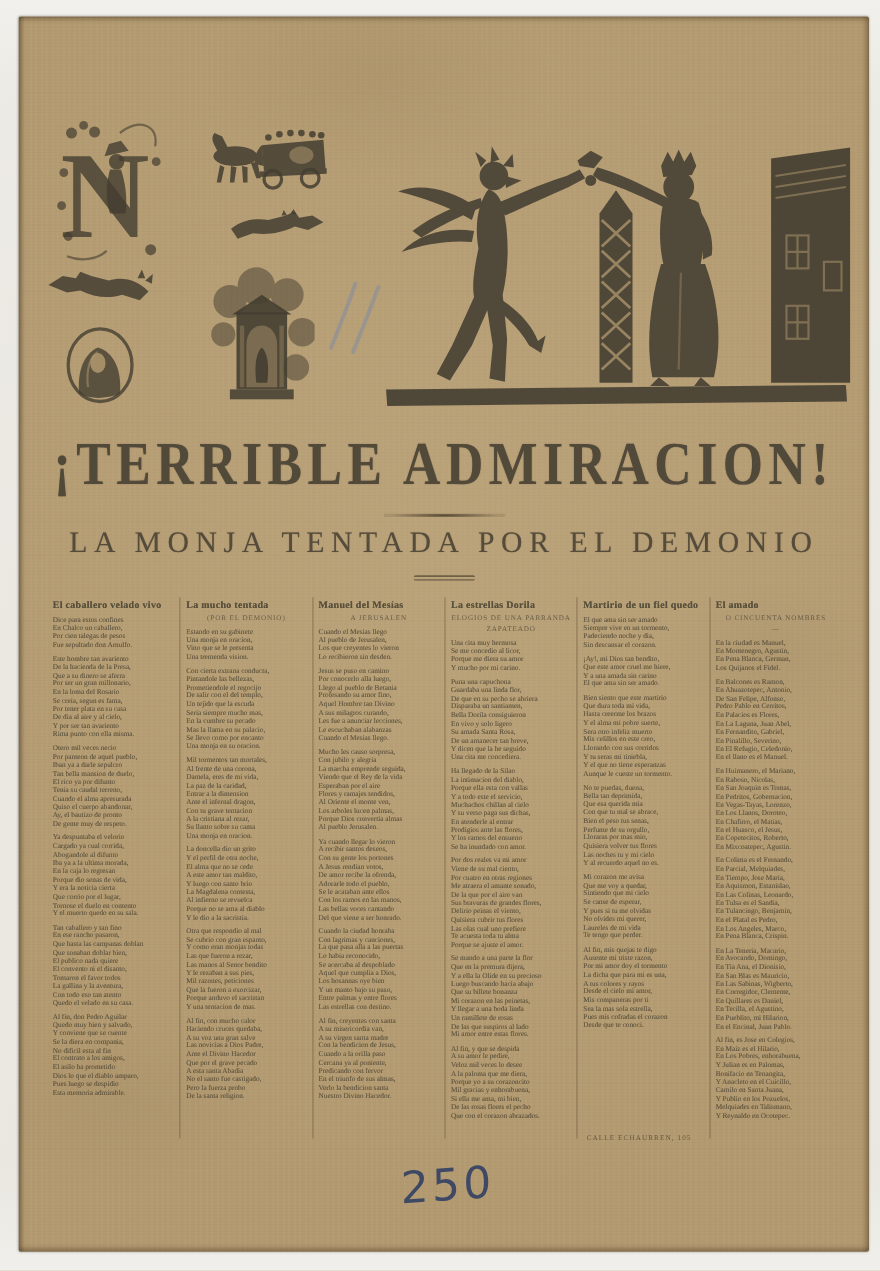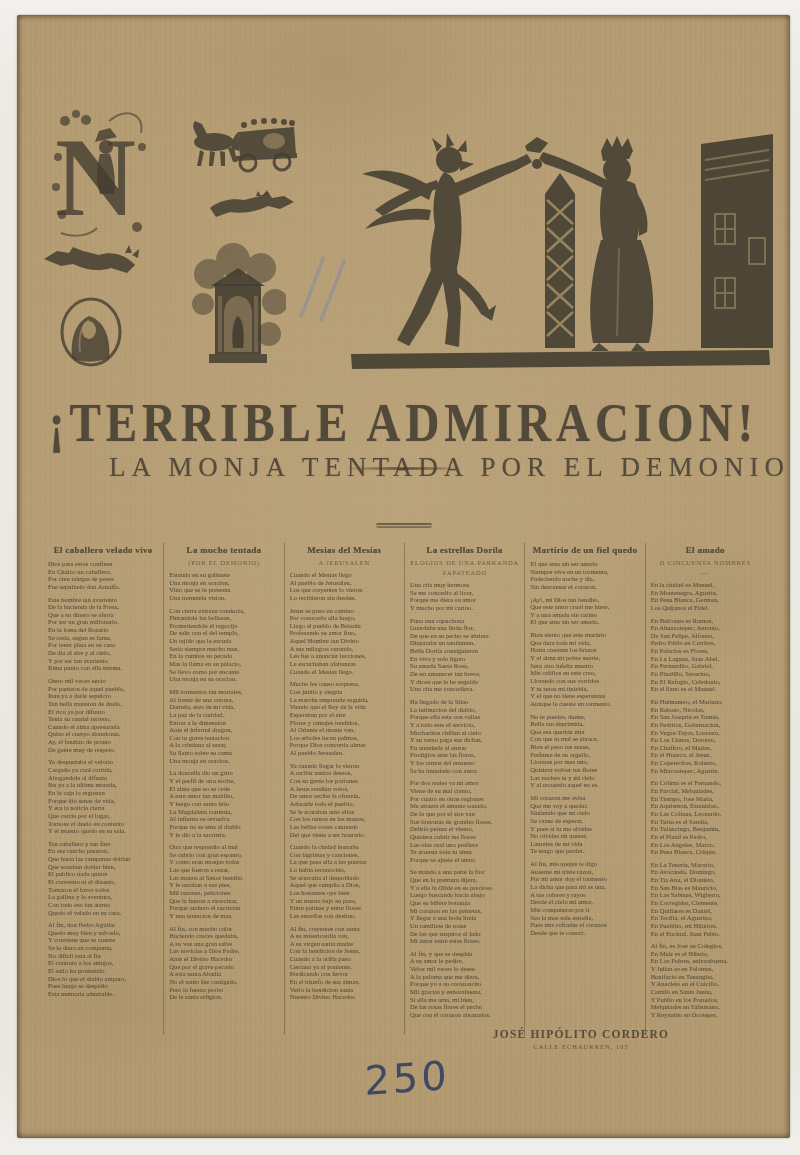--- a/index.html
+++ b/index.html
@@ -34,36 +34,36 @@
 
   .title{
     position:absolute;left:0;top:380px;width:100%;text-align:center;
     font-size:47px;font-weight:bold;letter-spacing:5px;color:var(--ink,#48412f);
     transform:scaleY(1.18);opacity:.88;white-space:nowrap;
     text-shadow:0 0 1px rgba(70,58,40,.55);
   }
   .rule1{position:absolute;left:50%;top:452px;width:110px;height:3px;margin-left:-55px;
     background:radial-gradient(ellipse 50% 100% at 50% 50%, rgba(70,58,40,.85), rgba(70,58,40,.15) 90%);}
   .subtitle{
-    position:absolute;left:0;top:437px;width:100%;text-align:right;
+    position:absolute;left:0;top:463px;width:100%;text-align:center;
     font-size:27px;letter-spacing:6px;color:var(--ink,#4c4533);opacity:.85;white-space:nowrap;
     text-shadow:0 0 1px rgba(70,58,40,.5);
   }
   .rule2{position:absolute;left:50%;top:508px;width:56px;height:5px;margin-left:-28px;
     background:
      linear-gradient(180deg, rgba(70,58,40,.8) 0 2px, rgba(0,0,0,0) 2px 3px, rgba(70,58,40,.6) 3px 5px);
     border-radius:2px;opacity:.8;}
 
   .columns{
     position:absolute;left:26px;top:528px;width:722px;height:492px;
     display:grid;grid-template-columns:repeat(6,1fr);
   }
   .col{padding:0 5px;overflow:hidden;color:var(--text,#57503c);}
   .col + .col{border-left:1px solid rgba(72,58,38,.38);}
-  .col-title{font-size:9px;font-weight:bold;text-align:center;margin:2px 0 4px 0;
+  .col-title{font-size:9px;font-weight:bold;margin:2px 0 4px 0;
     letter-spacing:.3px;text-shadow:0 0 .6px rgba(80,66,44,.7);}
   .col-subtitle{font-size:6.5px;text-align:center;letter-spacing:.8px;margin:3px 0;
     text-transform:uppercase;opacity:.85;}
   .stanza{font-size:6.6px;line-height:1.16;margin:5px 0;text-indent:0;opacity:.88;
     text-shadow:0 0 .5px rgba(85,70,48,.55);}
   .stanza::first-line{}
   .imprint{position:absolute;left:364px;top:1013px;width:400px;text-align:center;color:var(--ink,#4c4533);}
   .imprint-name{font-size:11.5px;font-weight:bold;letter-spacing:1.2px;opacity:.85;}
   .imprint-addr{font-size:6.5px;letter-spacing:1px;margin-top:3px;text-transform:uppercase;opacity:.75;}
 
@@ -230,21 +230,21 @@
         <div class="col-title">La mucho tentada</div>
         <div class="col-subtitle">(POR EL DEMONIO)</div>
         <p class="stanza">Estando en su gabinete<br>Una monja en oracion,<br>Vino que se le presenta<br>Una tremenda vision.</p>
         <p class="stanza">Con cierta extrana conducta,<br>Pintandole las bellezas,<br>Prometiendole el regocijo<br>De salir con el del templo,<br>Un tejido que la escuda<br>Seria siempre mucho mas,<br>En la cumbre su pecado<br>Mas la llama en su palacio,<br>Se llevo como por encanto<br>Una monja en su oracion.</p>
         <p class="stanza">Mil tormentos tan mortales,<br>Al frente de una corona,<br>Damela, eres de mi vida,<br>La paz de la caridad,<br>Entrar a la dimension<br>Ante el infernal dragon,<br>Con tu grave tentacion<br>A la cristiana al rezar,<br>Su llanto sobre su cama<br>Una monja en oracion.</p>
         <p class="stanza">La doncella dio un grito<br>Y el perfil de otra noche,<br>El alma que no se cede<br>A este amor tan maldito,<br>Y luego con santo brio<br>La Magdalena contesta,<br>Al infierno se revuelca<br>Porque no se ama al diablo<br>Y le dio a la sacristia.</p>
         <p class="stanza">Otra que respondio al mal<br>Se cubrio con gran espanto,<br>Y como eran monjas todas<br>Las que fueron a rezar,<br>Las manos al Senor bendito<br>Y le rezaban a sus pies,<br>Mil razones, peticiones<br>Que la fueron a exorcizar,<br>Porque anduvo el sacristan<br>Y una tentacion de mas.</p>
         <p class="stanza">Al fin, con mucho calor<br>Haciendo cruces quedaba,<br>A su voz una gran salve<br>Las novicias a Dios Padre,<br>Ante el Divino Hacedor<br>Que por el grave pecado<br>A esta santa Abadia<br>No el santo fue castigado,<br>Pero la fuerza probo<br>De la santa religion.</p>
       </div>
       <div class="col">
-        <div class="col-title">Mesias del Mesías</div>
+        <div class="col-title">Manuel del Mesías</div>
         <div class="col-subtitle">A JERUSALEN</div>
         <p class="stanza">Cuando el Mesias llego<br>Al pueblo de Jerusalen,<br>Los que creyentes lo vieron<br>Lo recibieron sin desden.</p>
         <p class="stanza">Jesus se puso en camino<br>Por conocerlo alla luego,<br>Llego al pueblo de Betania<br>Profesando su amor fino,<br>Aquel Hombre tan Divino<br>A sus milagros curando,<br>Les fue a anunciar lecciones,<br>Le escuchaban alabanzas<br>Cuando el Mesias llego.</p>
         <p class="stanza">Mucho les causo sorpresa,<br>Con jubilo y alegria<br>La marcha emprende seguida,<br>Viendo que el Rey de la vida<br>Esperaban por el aire<br>Flores y ramajes tendidos,<br>Al Oriente el monte ven,<br>Los arboles lucen palmas,<br>Porque Dios convertia almas<br>Al pueblo Jerusalen.</p>
         <p class="stanza">Ya cuando llegar lo vieron<br>A recibir santos deseos,<br>Con su gente los portones<br>A Jesus rendian votos,<br>De amor recibe la ofrenda,<br>Adorarle todo el pueblo,<br>Se le acataban ante ellos<br>Con los ramos en las manos,<br>Las bellas voces cantando<br>Del que viene a ser honrado.</p>
         <p class="stanza">Cuando la ciudad honraba<br>Con lagrimas y canciones,<br>La que pasa alla a las puertas<br>Lo habia reconocido,<br>Se acercaba al despoblado<br>Aquel que cumplia a Dios,<br>Los hosannas oye bien<br>Y un manto bajo su paso,<br>Entre palmas y entre flores<br>Las estrellas con destino.</p>
         <p class="stanza">Al fin, creyentes con santa<br>A su misericordia van,<br>A su virgen santa madre<br>Con la bendicion de Jesus,<br>Cuando a la orilla paso<br>Cercana ya al poniente,<br>Predicando con fervor<br>En el triunfo de sus almas,<br>Verlo la bendicion santa<br>Nuestro Divino Hacedor.</p>
       </div>
       <div class="col">
         <div class="col-title">La estrellas Dorila</div>
@@ -273,18 +273,17 @@
         <p class="stanza">En la ciudad es Manuel,<br>En Montenegro, Agustin,<br>En Pena Blanca, German,<br>Los Quijanos el Fidel.</p>
         <p class="stanza">En Balcones es Ramon,<br>En Ahuazotepec, Antonio,<br>De San Felipe, Alfonso,<br>Pedro Pablo en Cerritos,<br>En Palacios es Flores,<br>En La Laguna, Juan Abel,<br>En Fernandito, Gabriel,<br>En Pinalillo, Severino,<br>En El Refugio, Celedonio,<br>En el llano es el Manuel.</p>
         <p class="stanza">En Huimanero, el Mariano,<br>En Raboso, Nicolas,<br>En San Joaquin es Tomas,<br>En Pedritos, Gobernacion,<br>En Vegas-Tayas, Lorenzo,<br>En Los Llanos, Doroteo,<br>En Chafirro, el Matias,<br>En el Huasco, el Jesus,<br>En Copetecitos, Roberto,<br>En Mixcoatepec, Agustin.</p>
         <p class="stanza">En Colima es el Fernando,<br>En Parcial, Melquiades,<br>En Tiempo, Jose Maria,<br>En Aquismon, Estanislao,<br>En Las Colinas, Leonardo,<br>En Tulsa es el Sandia,<br>En Tulancingo, Benjamin,<br>En el Platal es Pedro,<br>En Los Angeles, Marco,<br>En Pena Blanca, Crispin.</p>
         <p class="stanza">En La Teneria, Macario,<br>En Avocando, Domingo,<br>En Tia Ana, el Dionisio,<br>En San Blas es Mauricio,<br>En Las Sabinas, Wigberto,<br>En Corregidor, Clemente,<br>En Quillares es Daniel,<br>En Tecilla, el Agustino,<br>En Pueblito, mi Hilarion,<br>En el Encinal, Juan Pablo.</p>
         <p class="stanza">Al fin, es Jose en Colegios,<br>En Maiz es el Hilario,<br>En Los Pobres, enhorabuena,<br>Y Julian es en Palomas,<br>Bonifacio en Tenangita,<br>Y Anacleto en el Cuicillo,<br>Camilo en Santa Juana,<br>Y Publio en los Pozuelos,<br>Melquiades en Talismano,<br>Y Reynaldo en Ocotepec.</p>
       </div>
     </div>
 
   <div class="imprint">
-    <div class="imprint-name">JOSÉ HIPÓLITO CORDERO</div>
     <div class="imprint-addr">CALLE ECHAURREN, 105</div>
   </div>
 
   <div class="hw250">250</div>
 </div>
 
 </body></html>

